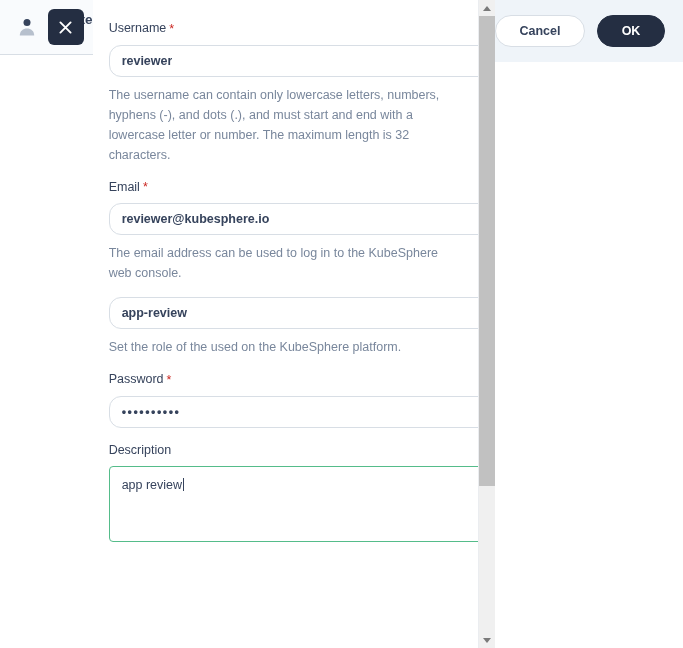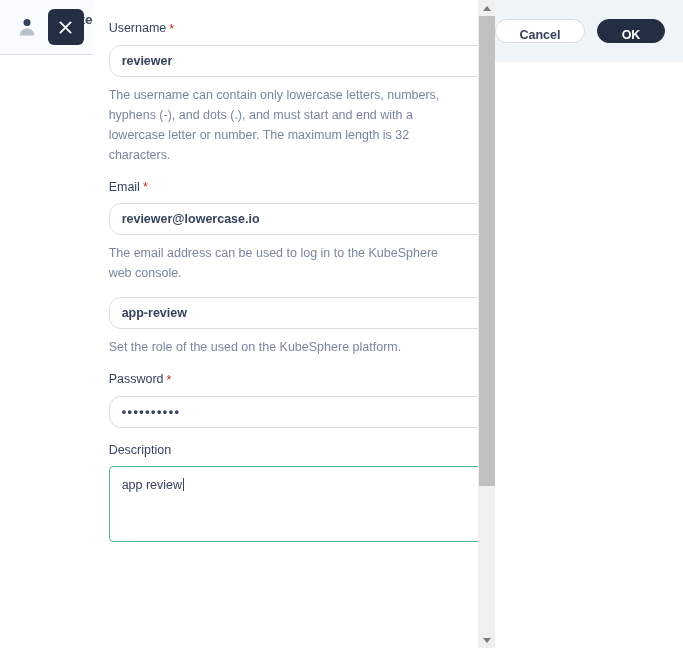--- a/index.html
+++ b/index.html
@@ -236,21 +236,21 @@
     height: 62px;
     background: #eff4f9;
     display: flex;
     align-items: center;
     justify-content: flex-end;
     padding-right: 18px;
     gap: 12px;
   }
 
   .btn {
-    height: 24px;
+    height: 32px;
     border-radius: 16px;
     font-size: 12.5px;
     font-weight: bold;
     cursor: pointer;
     padding: 0 22px;
     line-height: 30px;
   }
   .btn-cancel {
     background: #ffffff;
     color: #36435c;
@@ -292,21 +292,21 @@
         <label class="field-label"><span>Username</span><span class="req-star">*</span></label>
         <div class="input-shell">
           <span class="input-text">reviewer</span>
         </div>
         <div class="field-desc">The username can contain only lowercase letters, numbers, hyphens (-), and dots (.), and must start and end with a lowercase letter or number. The maximum length is 32 characters.</div>
       </div>
 
       <div class="field">
         <label class="field-label"><span>Email</span><span class="req-star">*</span></label>
         <div class="input-shell">
-          <span class="input-text">reviewer@lowercase.io</span>
+          <span class="input-text">reviewer@kubesphere.io</span>
         </div>
         <div class="field-desc">The email address can be used to log in to the KubeSphere web console.</div>
       </div>
 
       <div class="field">
         <div class="input-shell with-affix">
           <span class="input-text">app-review</span>
           <span class="affix-icon">
             <svg width="14" height="14" viewBox="0 0 14 14" aria-hidden="true">
               <path d="M3 5.3 L7 9.2 L11 5.3" fill="none" stroke="#36435c" stroke-width="1.6" stroke-linecap="round" stroke-linejoin="round"></path>

